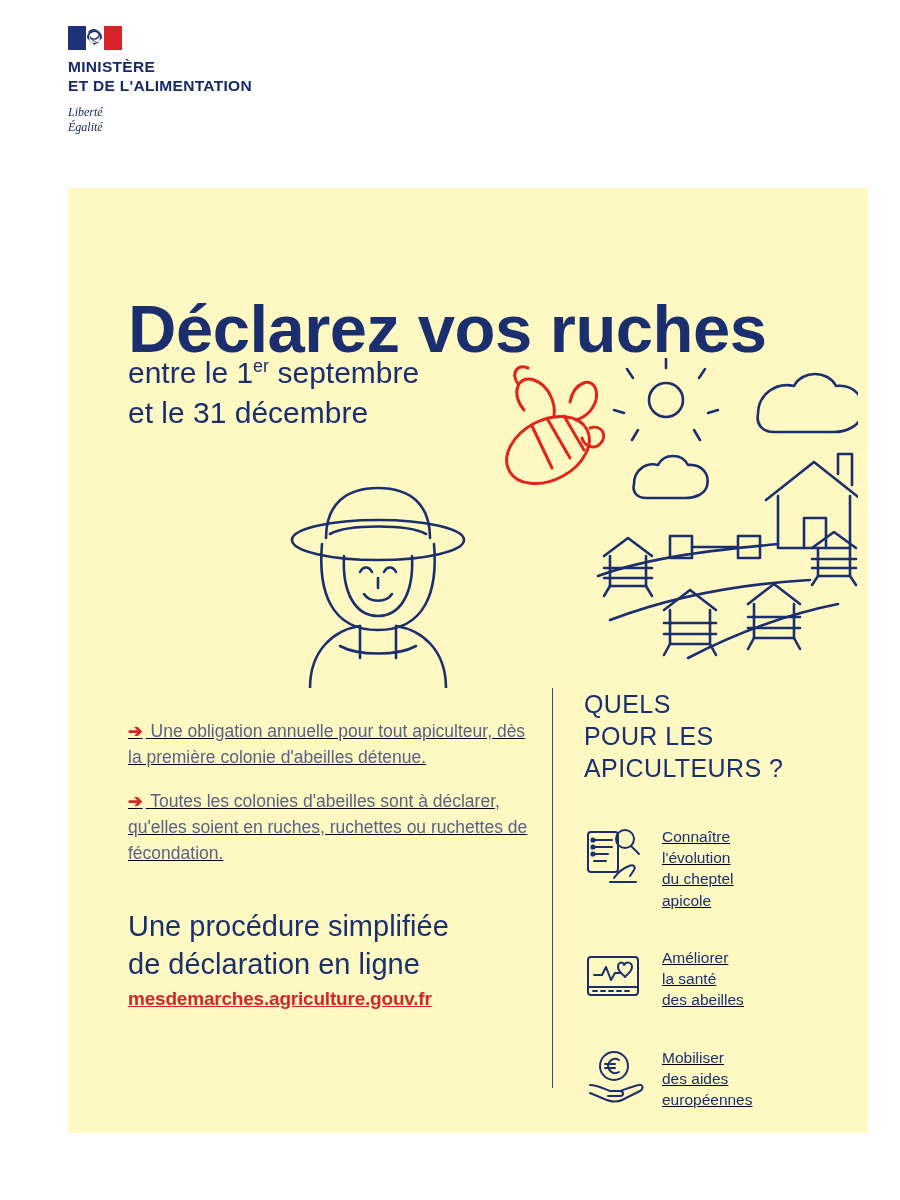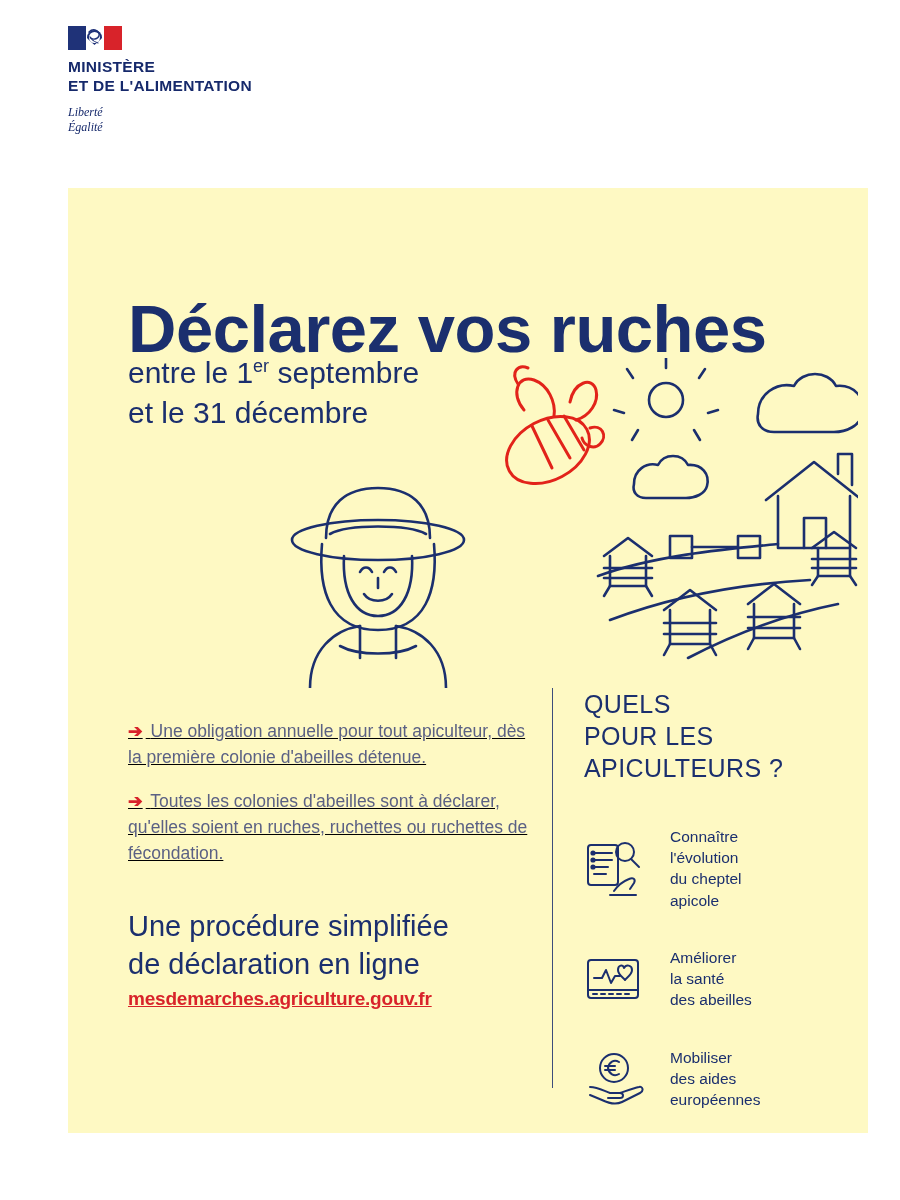--- a/index.html
+++ b/index.html
@@ -168,23 +168,24 @@
     color: #1b2f6e;
     font-size: 25px;
     line-height: 1.28;
     letter-spacing: 0.4px;
   }
   .advantages {
     margin-top: 42px;
   }
   .adv-row {
     display: flex;
-    align-items: center;
-    gap: 24px;
+    align-items: flex-start;
+    gap: 16px;
     margin-bottom: 36px;
+    text-decoration: underline;
   }
   .adv-icon {
     width: 62px;
     height: 58px;
     flex: 0 0 62px;
   }
   .adv-text {
     color: #1b2f6e;
     font-size: 15.5px;
     line-height: 1.37;

